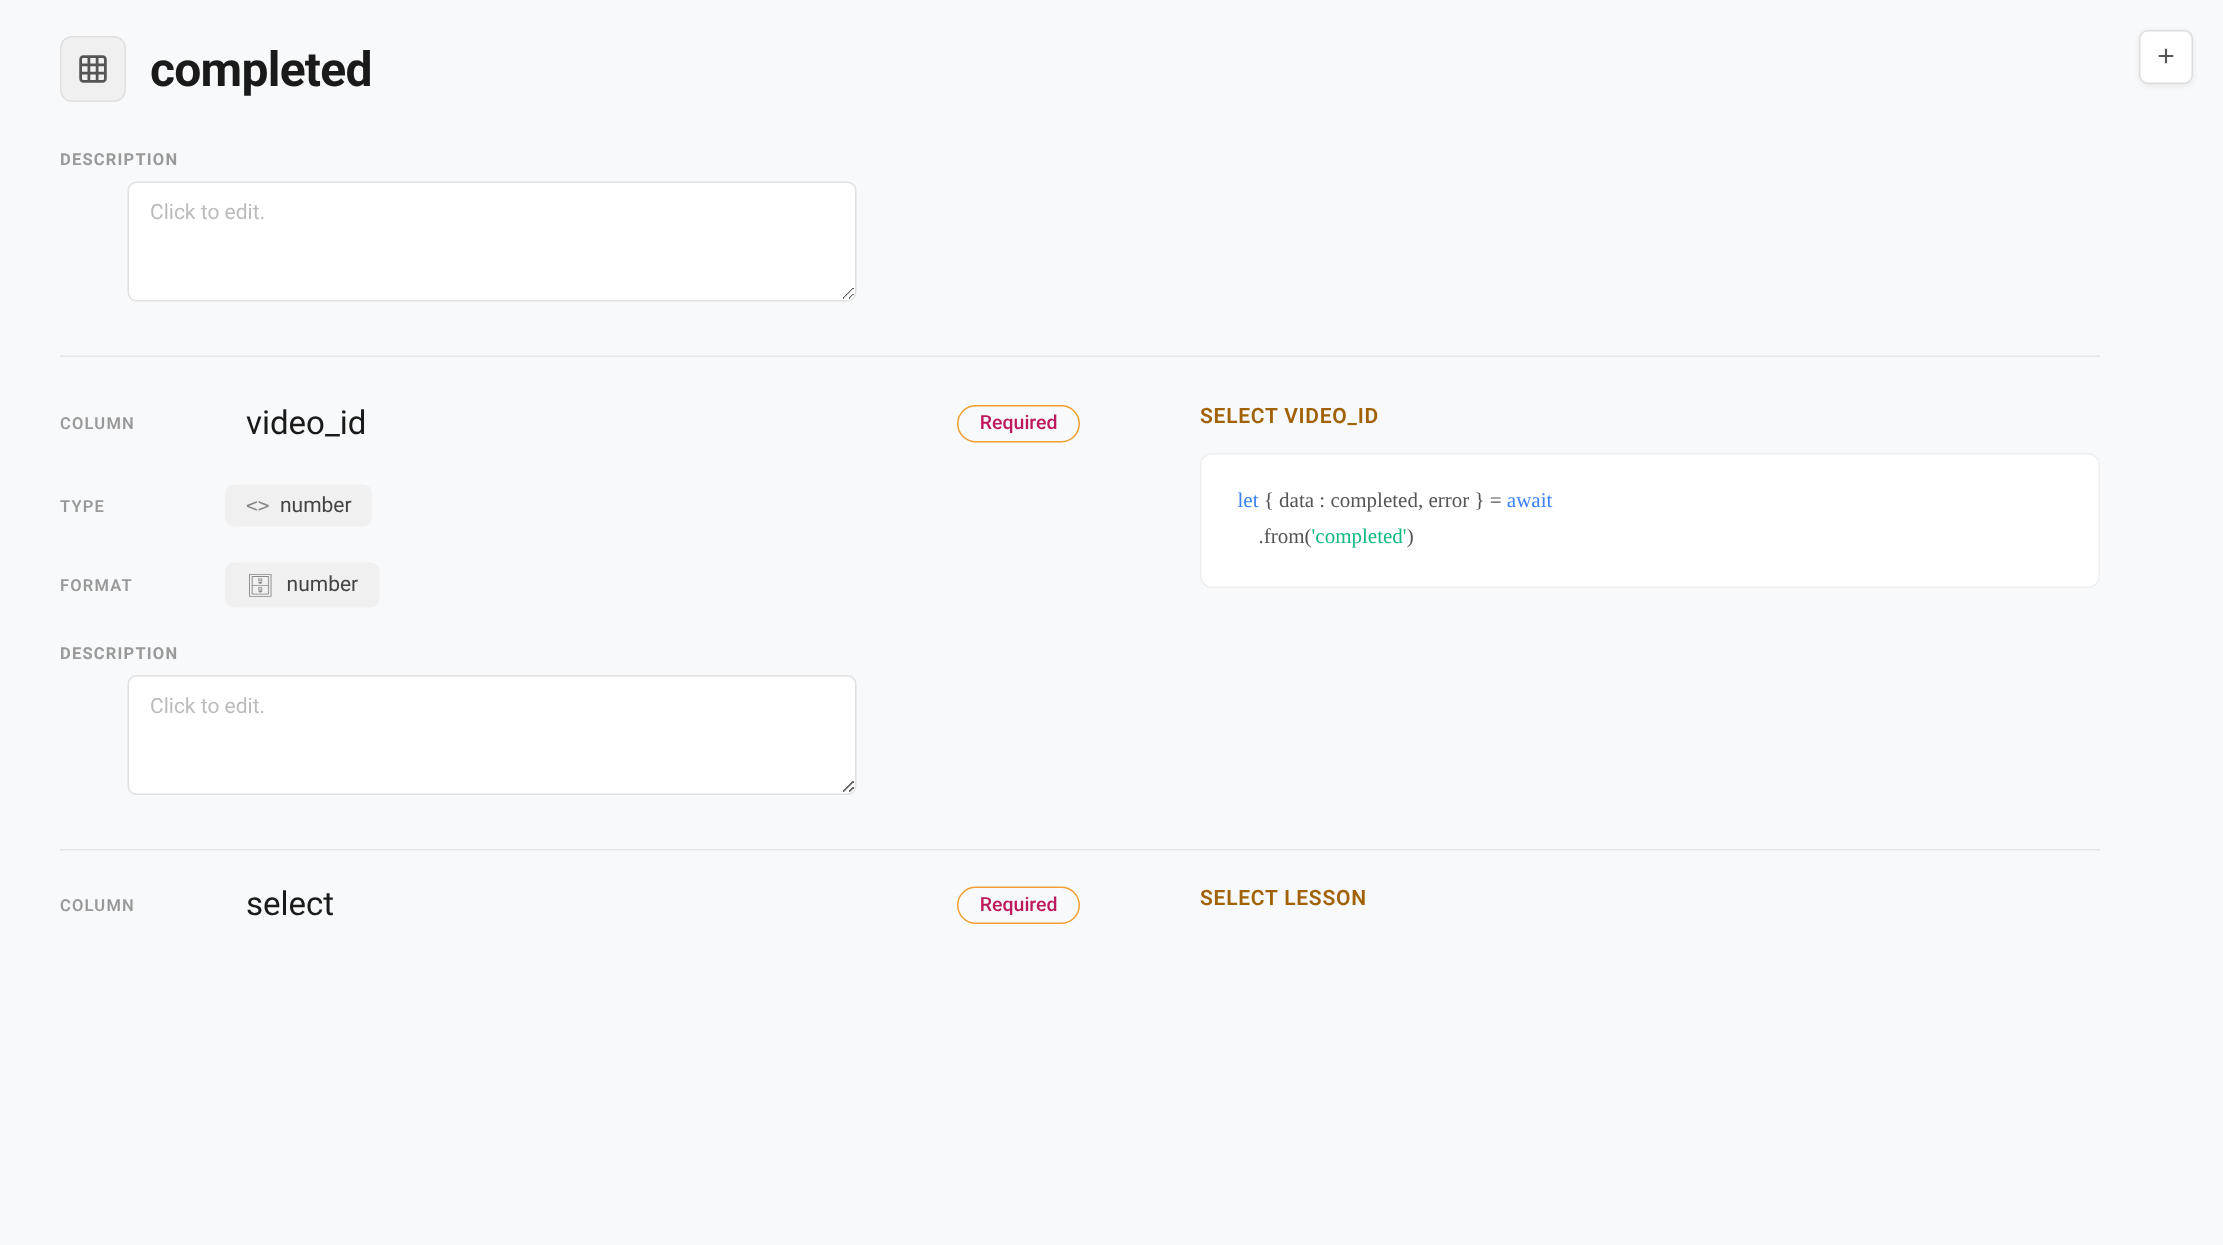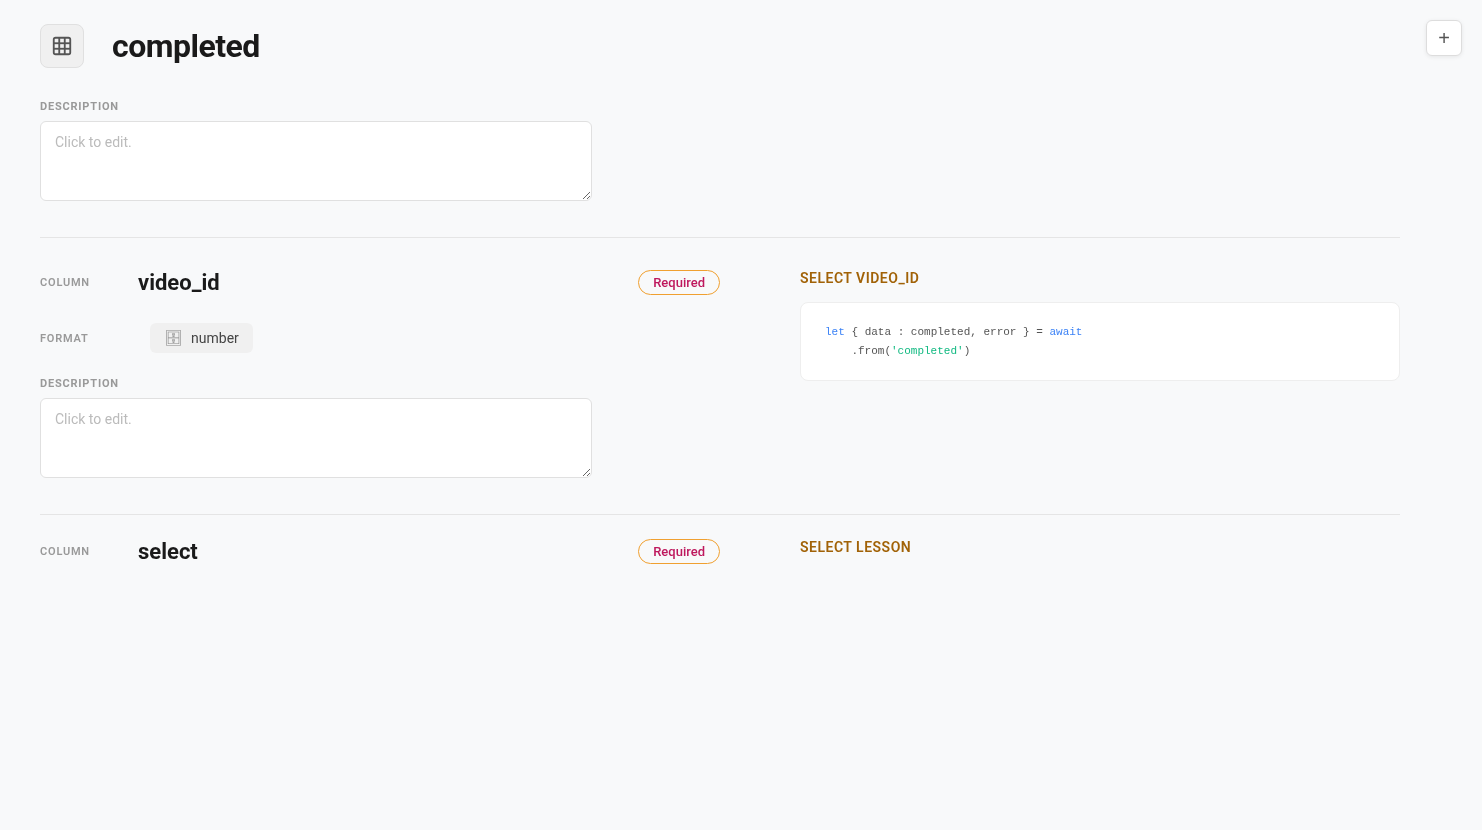--- a/index.html
+++ b/index.html
@@ -27,21 +27,21 @@
       flex: 1;
       padding: 24px 40px;
       background: #f8f9fa;
       max-width: 1440px;
     }
 
     
     .page-header {
       display: flex;
       align-items: center;
-      gap: 28px;
+      gap: 16px;
       margin-bottom: 32px;
     }
 
     .table-icon-box {
       width: 44px;
       height: 44px;
       background: #f0f0f0;
       border-radius: 8px;
       display: flex;
       align-items: center;
@@ -71,31 +71,32 @@
     .section-label {
       font-size: 11px;
       font-weight: 700;
       letter-spacing: 0.8px;
       color: #999;
       text-transform: uppercase;
       margin-bottom: 8px;
     }
 
     .description-textarea {
-      width: 552px;
+      width: 486px;
       height: 80px;
       border: 1px solid #e0e0e0;
       border-radius: 6px;
       padding: 12px 14px;
       font-size: 14px;
       color: #bbb;
       background: #fff;
       resize: vertical;
       outline: none;
       font-family: inherit;
+      margin-left: 45px;
     }
 
     .description-textarea::placeholder {
       color: #bbb;
     }
 
     
     .divider {
       border: none;
       border-top: 1px solid #e5e5e5;
@@ -121,21 +122,21 @@
       font-size: 11px;
       font-weight: 600;
       letter-spacing: 0.8px;
       color: #999;
       text-transform: uppercase;
       min-width: 90px;
     }
 
     .column-name {
       font-size: 22px;
-      font-weight: 700;
+      font-weight: 400;
       color: #1a1a1a;
     }
 
     .required-badge {
       display: inline-flex;
       align-items: center;
       padding: 4px 14px;
       border: 1.5px solid #f0a030;
       border-radius: 999px;
       font-size: 13px;
@@ -185,22 +186,22 @@
       color: #a16207;
       letter-spacing: 0.5px;
       text-transform: uppercase;
       margin-bottom: 16px;
     }
 
     .code-block {
       background: #fff;
       border-radius: 8px;
       padding: 20px 24px;
-      font-family: Liberation Mono, monospace;
-      font-size: 11px;
+      font-family: Liberation Serif, serif;
+      font-size: 14px;
       line-height: 1.7;
       border: 1px solid #eee;
     }
 
     .code-keyword-blue {
       color: #3b82f6;
     }
 
     .code-string-green {
       color: #10b981;
@@ -237,21 +238,21 @@
     .column-field-row {
       display: flex;
       align-items: center;
       gap: 20px;
       margin-bottom: 24px;
     }
 
     .column-header-row {
       display: flex;
       align-items: center;
-      gap: 8px;
+      gap: 34px;
       margin-bottom: 28px;
     }
 
     .bottom-divider {
       border: none;
       border-top: 1px solid #e5e5e5;
       margin: 8px 0;
     }
   </style>
 </head>
@@ -282,20 +283,27 @@
 
     <div class="column-section">
       <div class="column-left">
 
         <div class="column-header-row">
           <span class="field-label">COLUMN</span>
           <span class="column-name">video_id</span>
           <span class="required-badge">Required</span>
         </div>
 
+        <div class="column-field-row">
+          <span class="field-label">TYPE</span>
+          <span class="type-badge">
+            <span class="type-icon">&lt;&gt;</span>
+            <span>number</span>
+          </span>
+        </div>
 
         <div class="column-field-row">
           <span class="field-label">FORMAT</span>
           <span class="format-badge">
             <span class="db-icon">🗄</span>
             <span>number</span>
           </span>
         </div>
 
         <div style="margin-top:8px">

